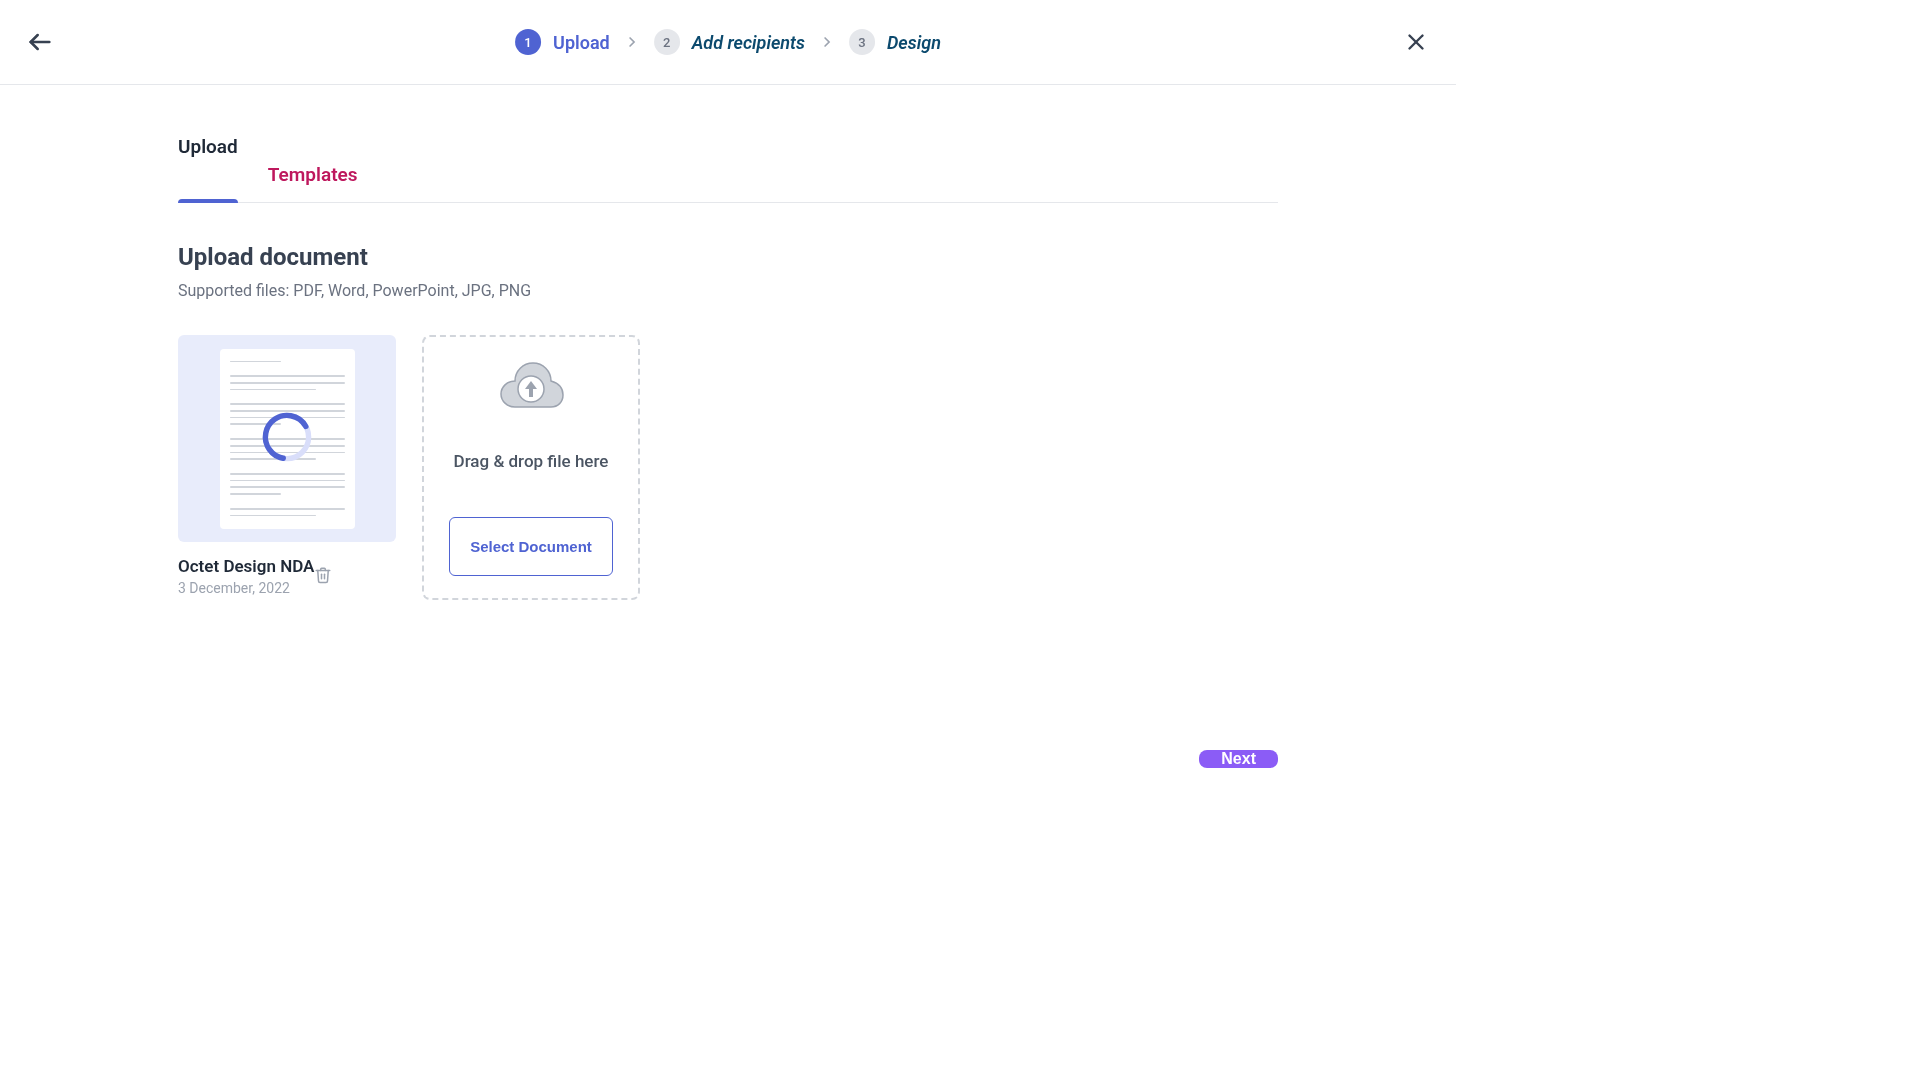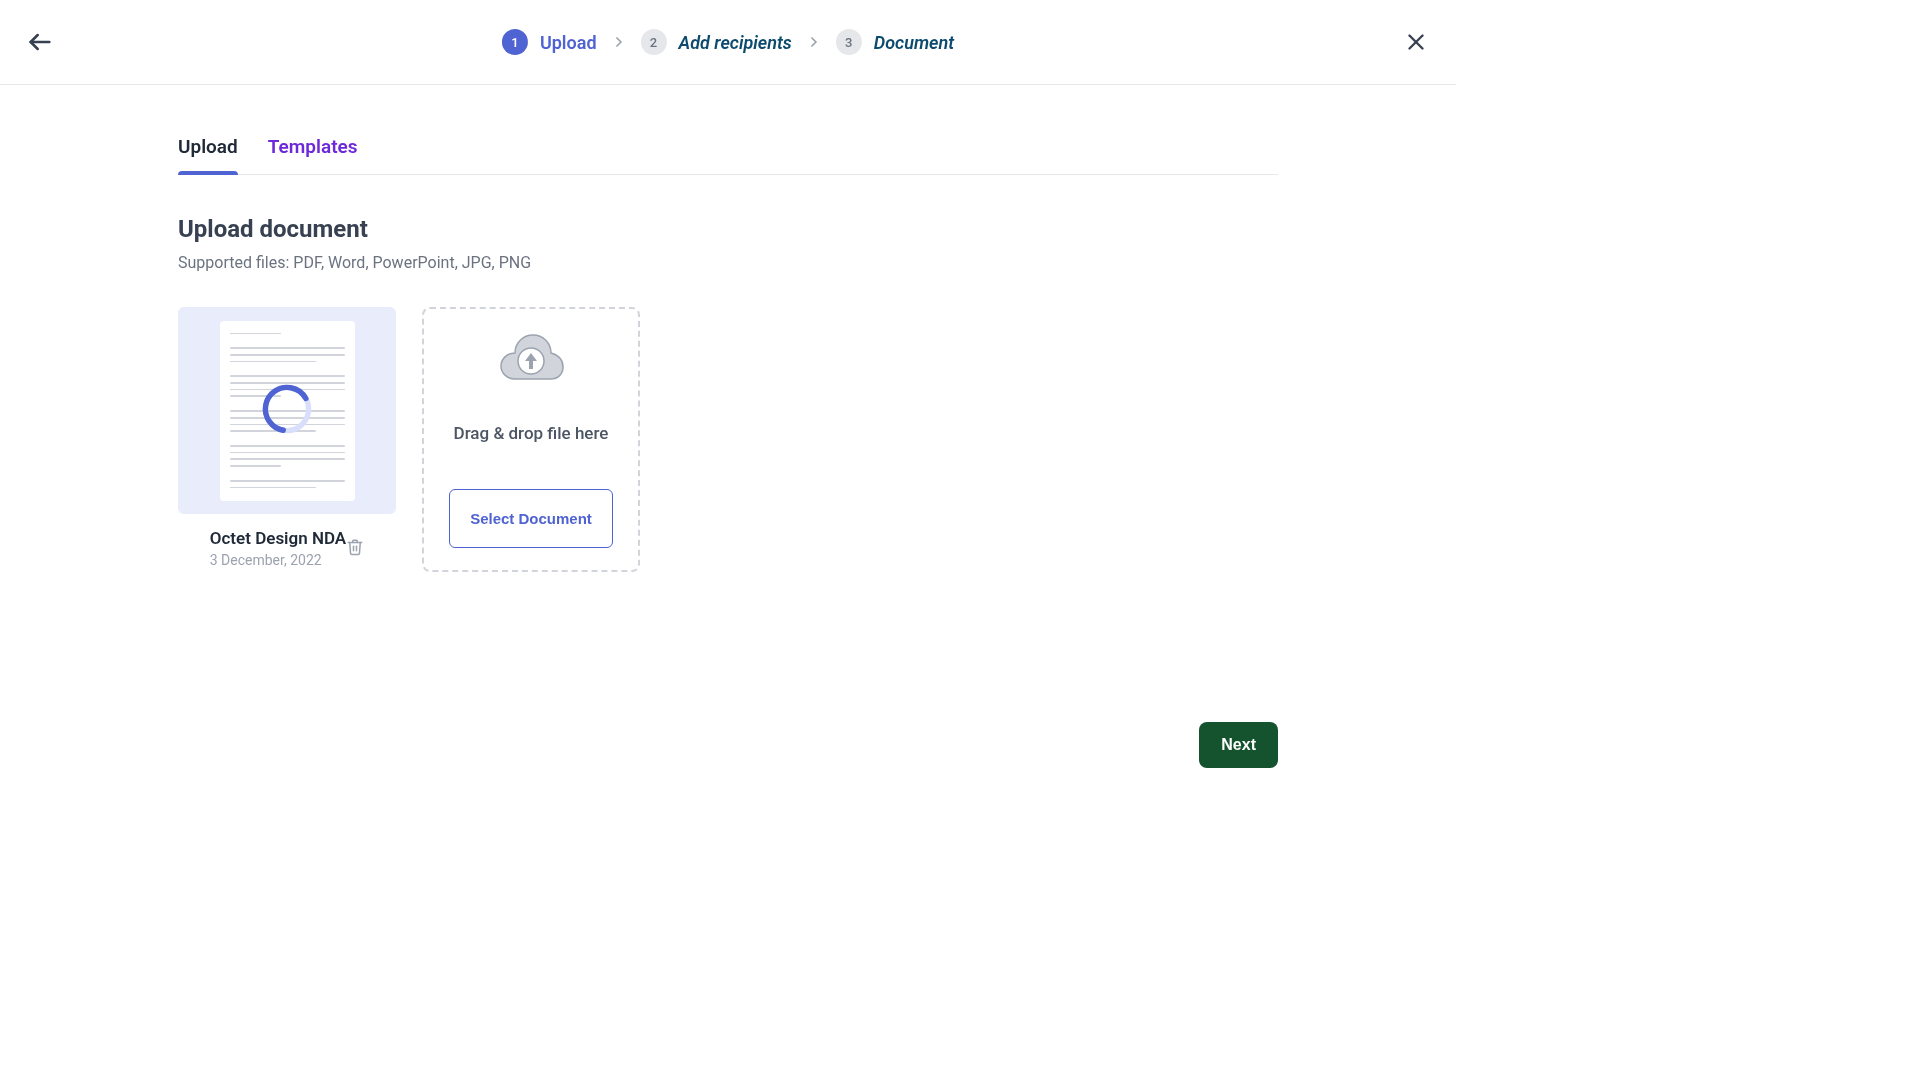--- a/index.html
+++ b/index.html
@@ -111,21 +111,22 @@
       content: '';
       position: absolute;
       bottom: -1px;
       left: 0;
       right: 0;
       height: 4px;
       background: #4f63d2;
       border-radius: 4px 4px 0 0;
     }
     .tab.inactive {
-      color: #6d28d9;
+      color: #be185d;
+      margin-top: 28px;
     }
     .section-title {
       font-size: 24px;
       font-weight: 700;
       color: #374151;
       margin-bottom: 10px;
     }
     .section-subtitle {
       font-size: 16px;
       color: #6b7280;
@@ -168,21 +169,21 @@
     .doc-line.med { width: 75%; }
     .doc-line.long { width: 100%; }
     .spinner-overlay {
       position: absolute;
       top: 50%;
       left: 50%;
       transform: translate(-50%, -50%);
     }
     .doc-info {
       display: flex;
-      justify-content: center;
+      justify-content: flex-start;
       align-items: flex-start;
       margin-top: 14px;
     }
     .doc-title {
       font-size: 17px;
       font-weight: 600;
       color: #1f2937;
       margin-bottom: 4px;
     }
     .doc-date {
@@ -220,25 +221,25 @@
       font-weight: 600;
       padding: 20px 20px;
       border-radius: 6px;
       cursor: pointer;
       margin-top: 10px;
     }
     .next-btn {
       position: absolute;
       right: 178px;
       bottom: 48px;
-      background: #14532d;
+      background: #8b5cf6;
       color: #fff;
       font-size: 16px;
       font-weight: 600;
-      padding: 14px 22px;
+      padding: 0 22px;
       border: none;
       border-radius: 8px;
       cursor: pointer;
     }
   </style>
 </head>
 <body>
 
 <div class="header">
   <div class="back-btn">
@@ -258,21 +259,21 @@
       </svg>
     <div class="step">
       <div class="step-num inactive">2</div>
       <div class="step-label inactive">Add recipients</div>
     </div>
     <svg class="chevron" width="16" height="16" viewBox="0 0 24 24" fill="none" stroke="currentColor" stroke-width="2.5" stroke-linecap="round">
         <polyline points="9 18 15 12 9 6"></polyline>
       </svg>
     <div class="step">
       <div class="step-num inactive">3</div>
-      <div class="step-label inactive">Document</div>
+      <div class="step-label inactive">Design</div>
     </div>
   </div>
 
   <div class="close-btn">
     <svg width="26" height="26" viewBox="0 0 24 24" fill="none" stroke="#374151" stroke-width="2.2" stroke-linecap="round">
       <line x1="18" y1="6" x2="6" y2="18"></line>
       <line x1="6" y1="6" x2="18" y2="18"></line>
     </svg>
   </div>
 </div>

